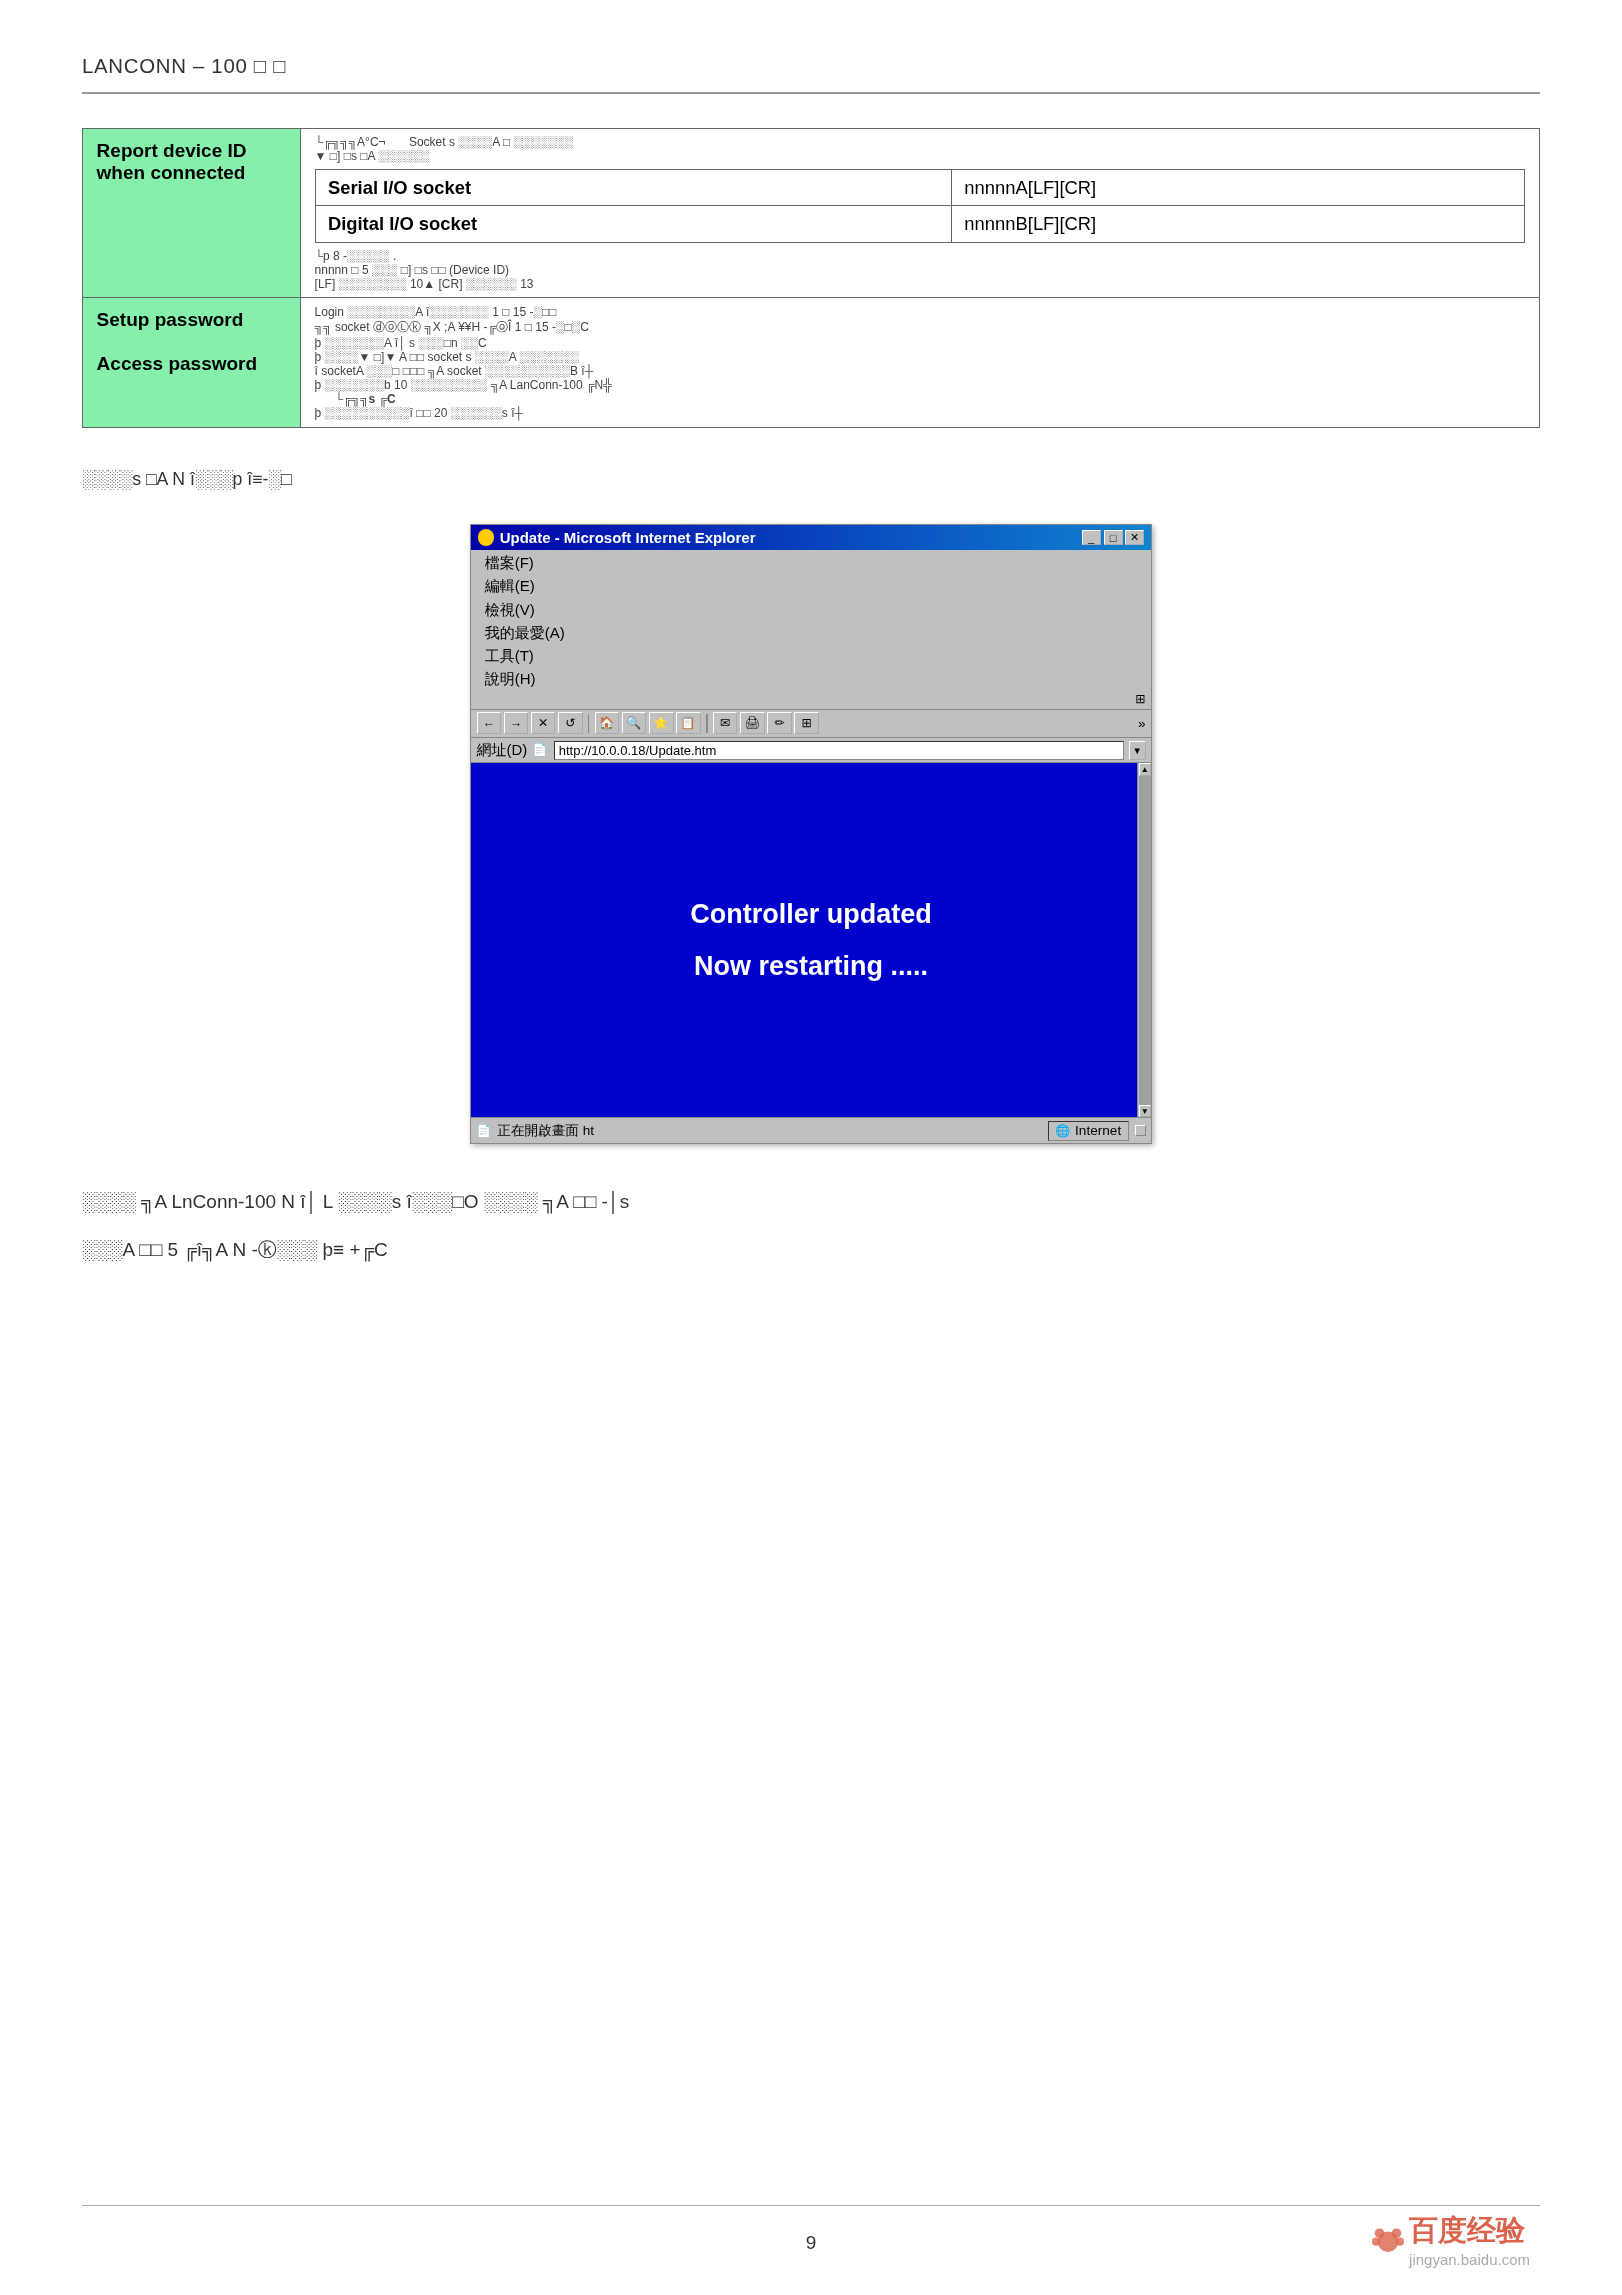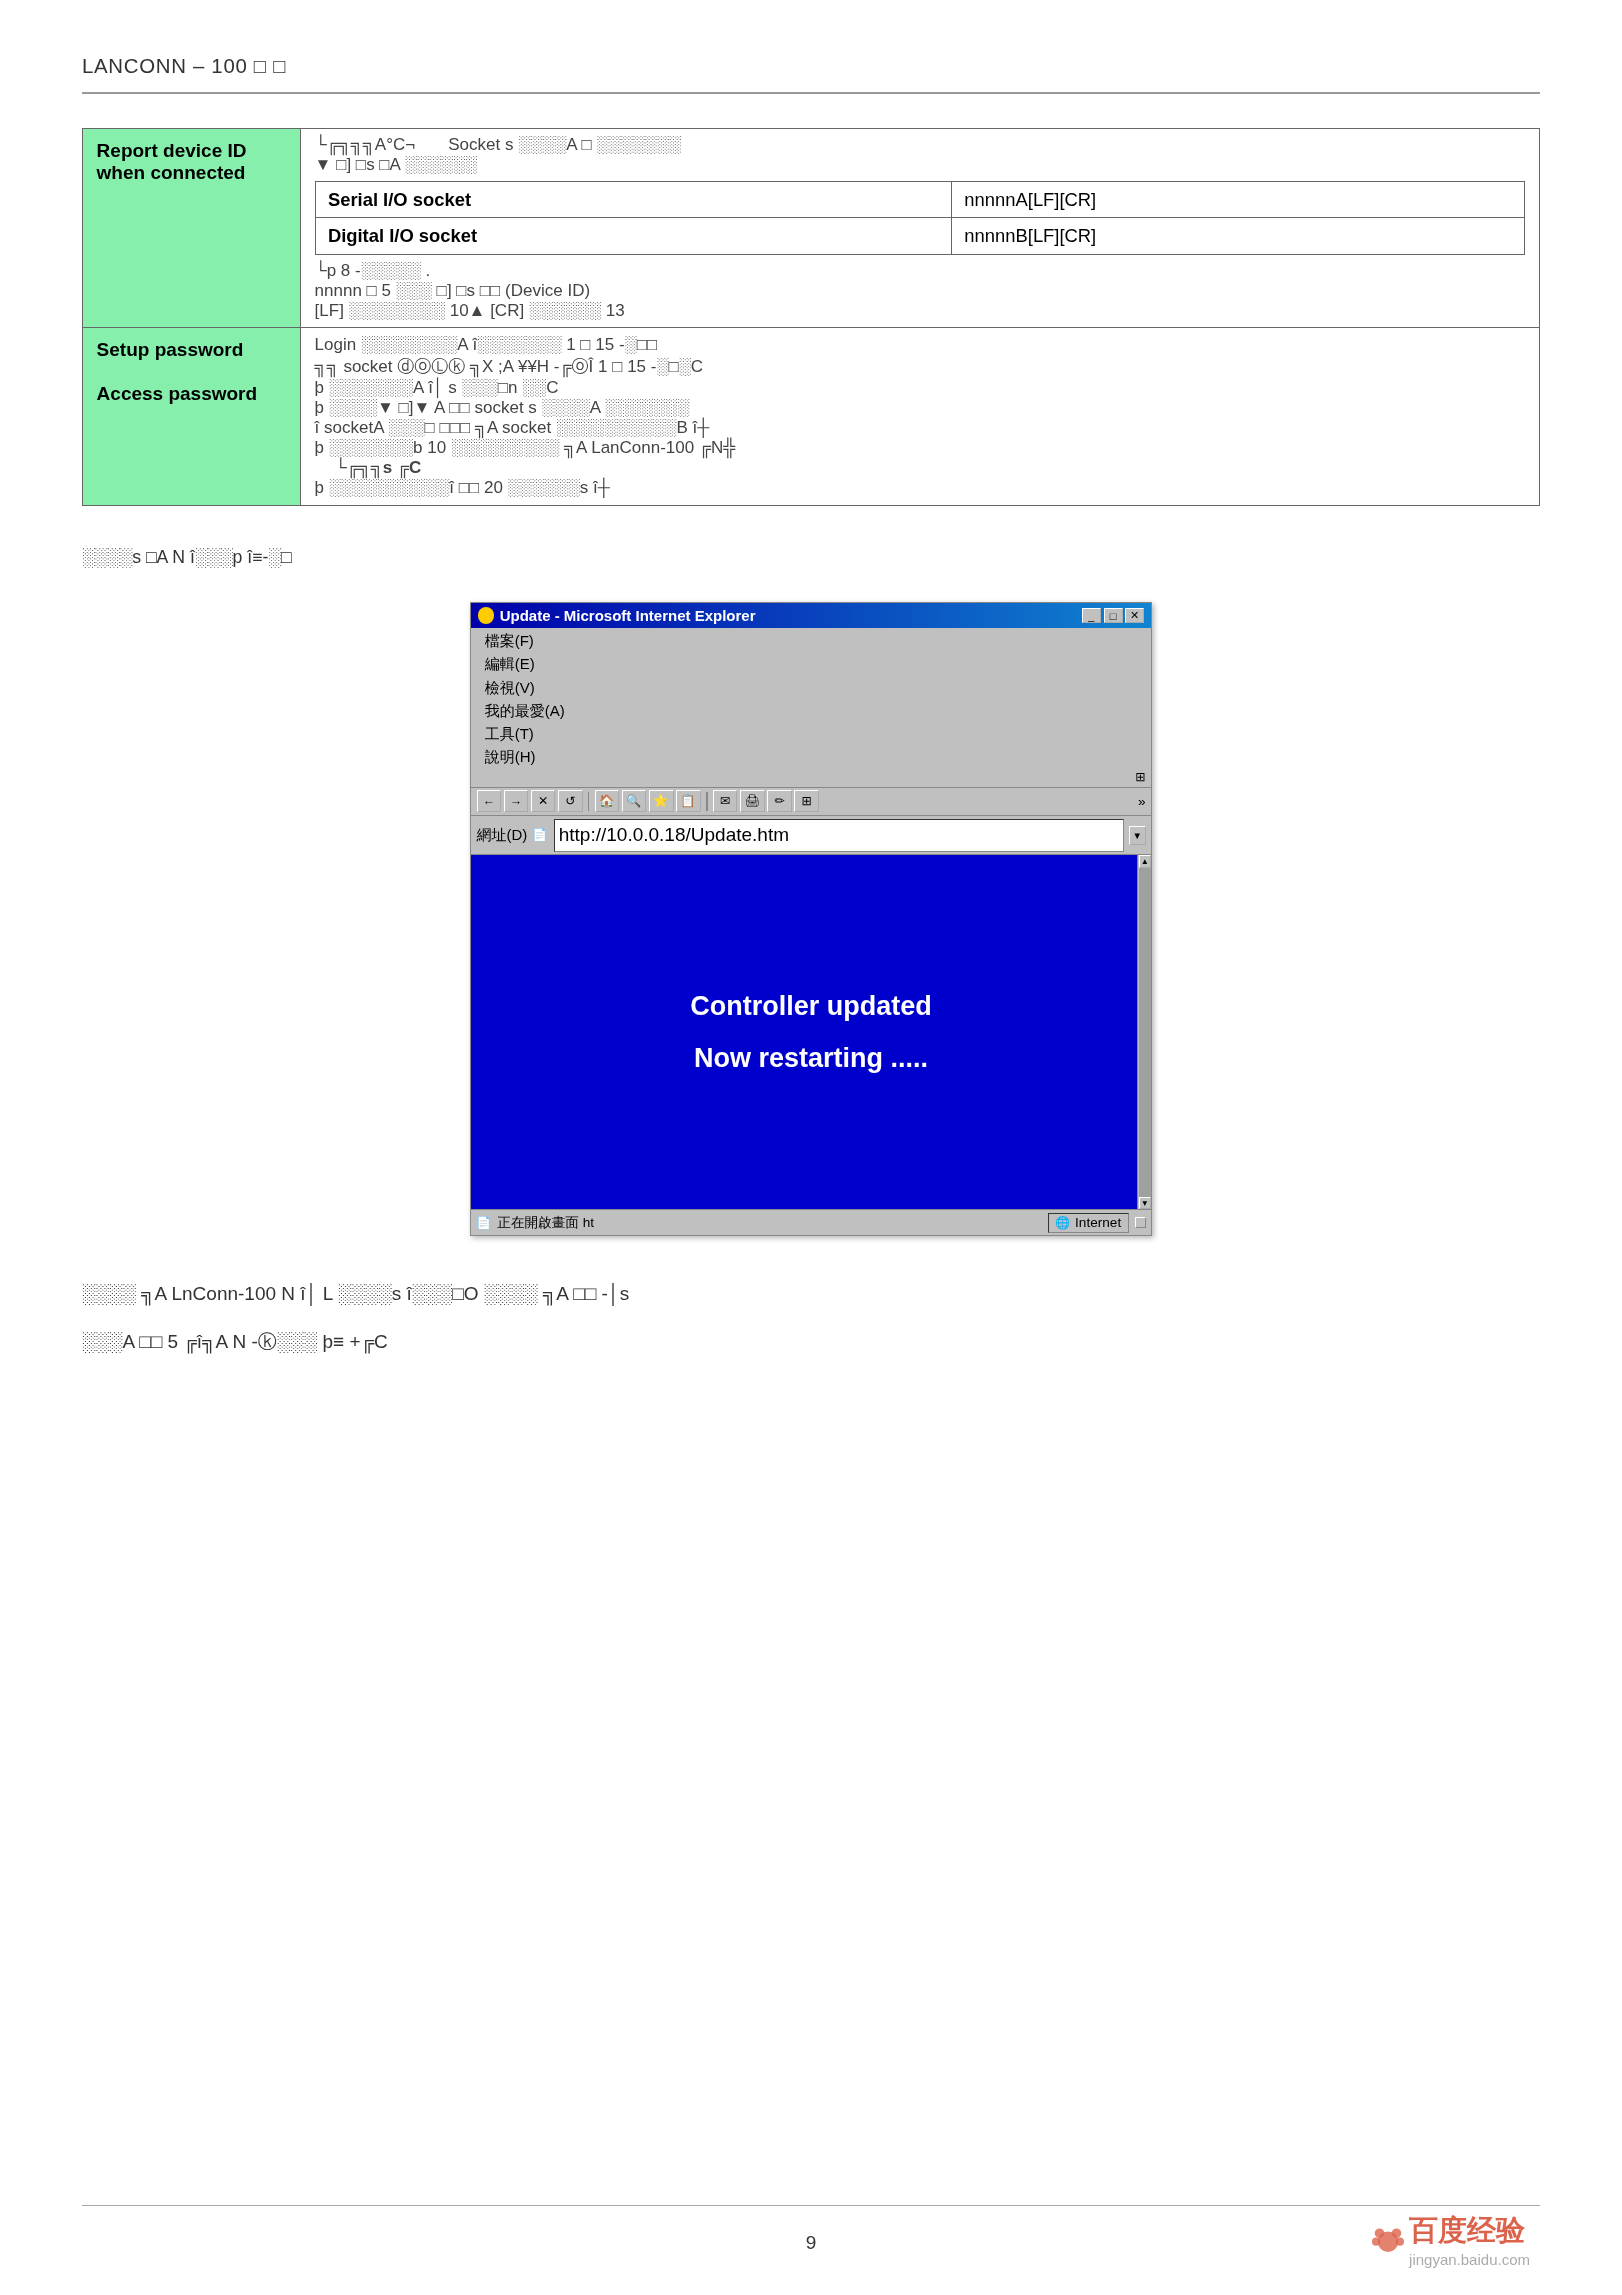--- a/index.html
+++ b/index.html
@@ -69,21 +69,21 @@
       padding: 6.8px 12.3px;
       font-size: 18.4px;
     }
 
     .content-cell table .bold-cell {
       font-weight: bold;
     }
 
     .garbled {
       color: #444;
-      font-size: 17px;
+      font-size: 12px;
     }
 
     .note-text {
       font-size: 17.7px;
       color: #333;
       margin-bottom: 34px;
       font-family: Arial, sans-serif;
     }
 
     
@@ -195,24 +195,24 @@
       border-bottom: 1.4px solid #888;
     }
 
     .address-label {
       white-space: nowrap;
       color: #000;
     }
 
     .address-input {
       flex: 1;
-      height: 33px;
+      height: 19px;
       background: #fff;
       border: 1.4px inset #888;
-      font-size: 19px;
+      font-size: 13px;
       padding: 0 4.1px;
       color: #000;
     }
 
     .address-dropdown {
       width: 16.4px;
       height: 19px;
       background: #c0c0c0;
       border: 1.4px outset #fff;
       display: flex;

